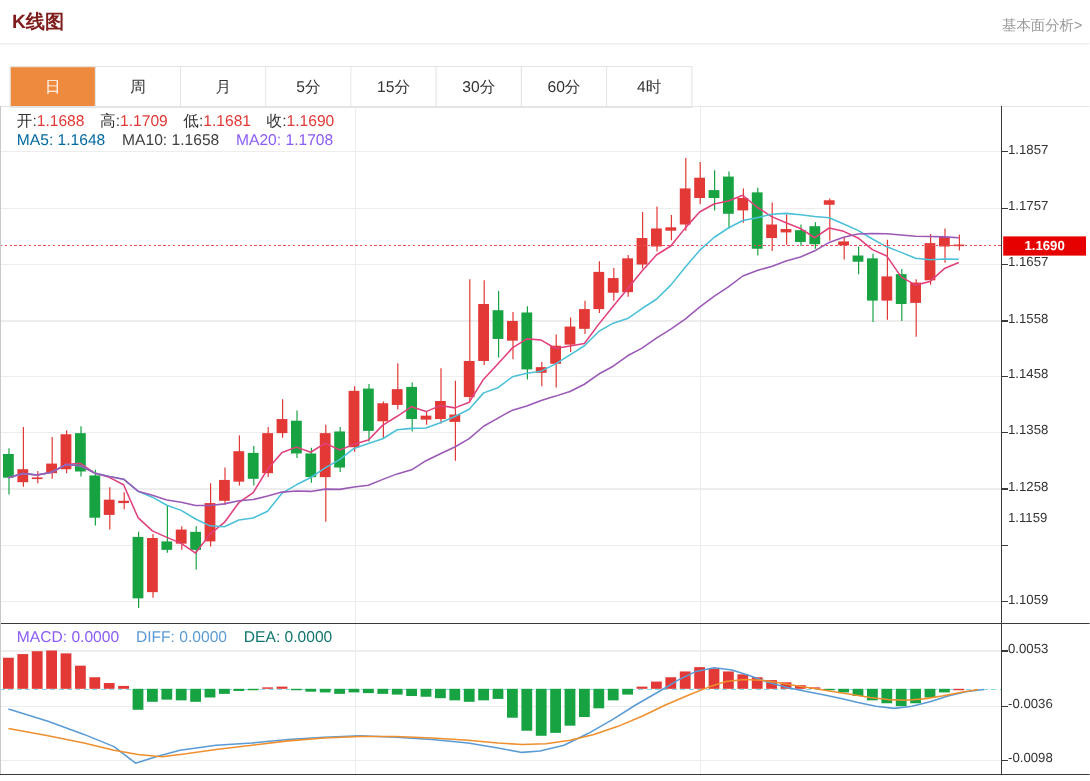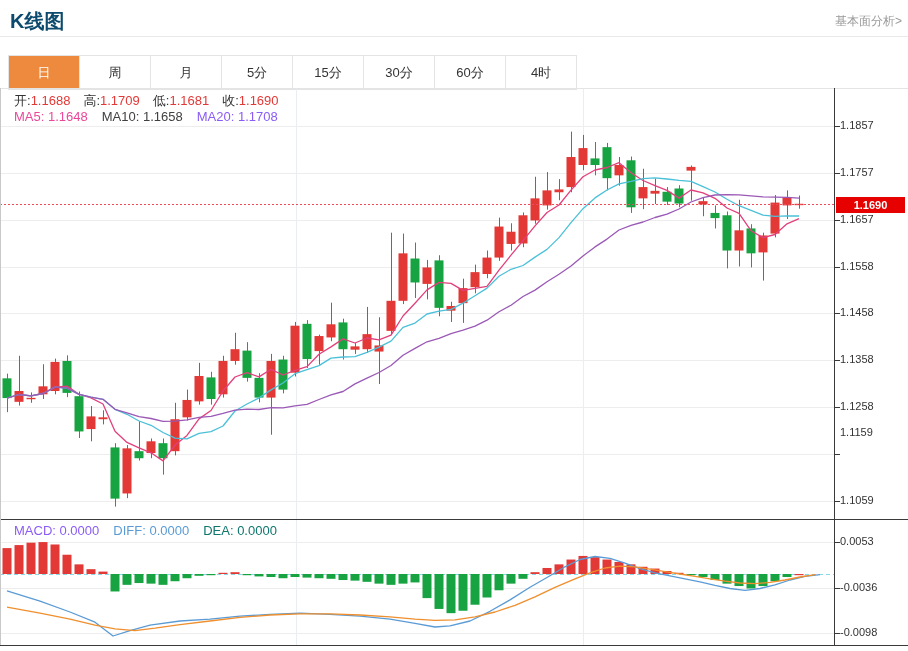--- a/index.html
+++ b/index.html
@@ -1,33 +1,33 @@
 <!DOCTYPE html>
 <html><head>
 <meta charset="utf-8">
 <style>
   html,body{margin:0;padding:0;background:#fff;}
   body{width:908px;height:651px;position:relative;overflow:hidden;
        font-family:"Liberation Sans","DejaVu Sans",sans-serif;-webkit-font-smoothing:antialiased;}
   .hdr{position:absolute;left:0;top:0;width:908px;height:36px;border-bottom:1px solid #e9e9e9;}
-  .hdr-title{position:absolute;left:10px;top:8px;font-size:20px;font-weight:bold;color:#0c4a6e;}
+  .hdr-title{position:absolute;left:10px;top:8px;font-size:16px;font-weight:bold;color:#7f1d1d;}
   .hdr-link{position:absolute;right:6px;top:13px;font-size:12px;color:#999;cursor:pointer;}
   .tabbar{position:absolute;left:8px;top:55px;height:33px;display:flex;border:1px solid #e4e4e4;background:#fff;}
   .tab{width:70px;height:33px;line-height:33px;text-align:center;font-size:13px;color:#333;
        border-right:1px solid #e4e4e4;cursor:pointer;background:#fff;}
   .tab:last-child{border-right:none;}
   .tab.active{background:#ee8a3d;color:#fff;}
   #chart-svg{position:absolute;left:0;top:0;z-index:1;pointer-events:none;}
   .overlay{position:absolute;z-index:2;white-space:nowrap;font-size:13px;}
   .ohlc-row{left:14px;top:92px;}
   .ma-row{left:14px;top:109px;}
   .macd-row{left:14px;top:523px;}
   .ohlc-lbl{color:#333;}
   .ohlc-val{color:#e23936;margin-right:13px;}
-  .ma5{color:#ec4899;margin-right:14px;text-align:center;}
+  .ma5{color:#0369a1;margin-right:14px;text-align:center;}
   .ma10{color:#404040;margin-right:14px;}
   .ma20{color:#8b5cf6;margin-top:31px;}
   .m-macd{color:#8b5cf6;margin-right:14px;}
   .m-diff{color:#5b9bd5;margin-right:14px;}
   .m-dea{color:#0f766e;}
   .axis-label{position:absolute;left:840px;z-index:2;font-size:11px;color:#333;}
   .price-badge{position:absolute;left:836px;top:197px;width:69px;height:16px;background:#e60000;
        color:#fff;font-size:11px;font-weight:bold;text-align:center;line-height:16px;z-index:3;}
 </style>
 </head>

